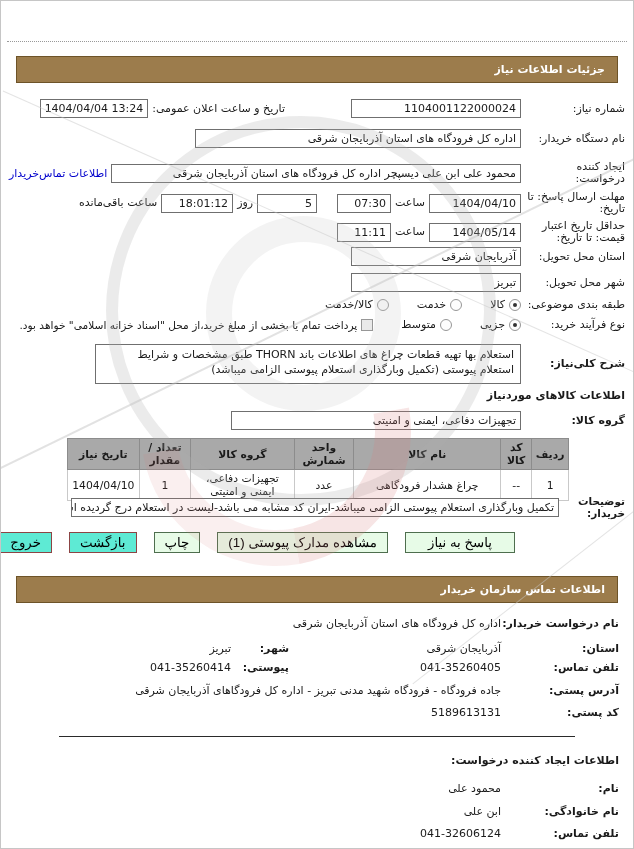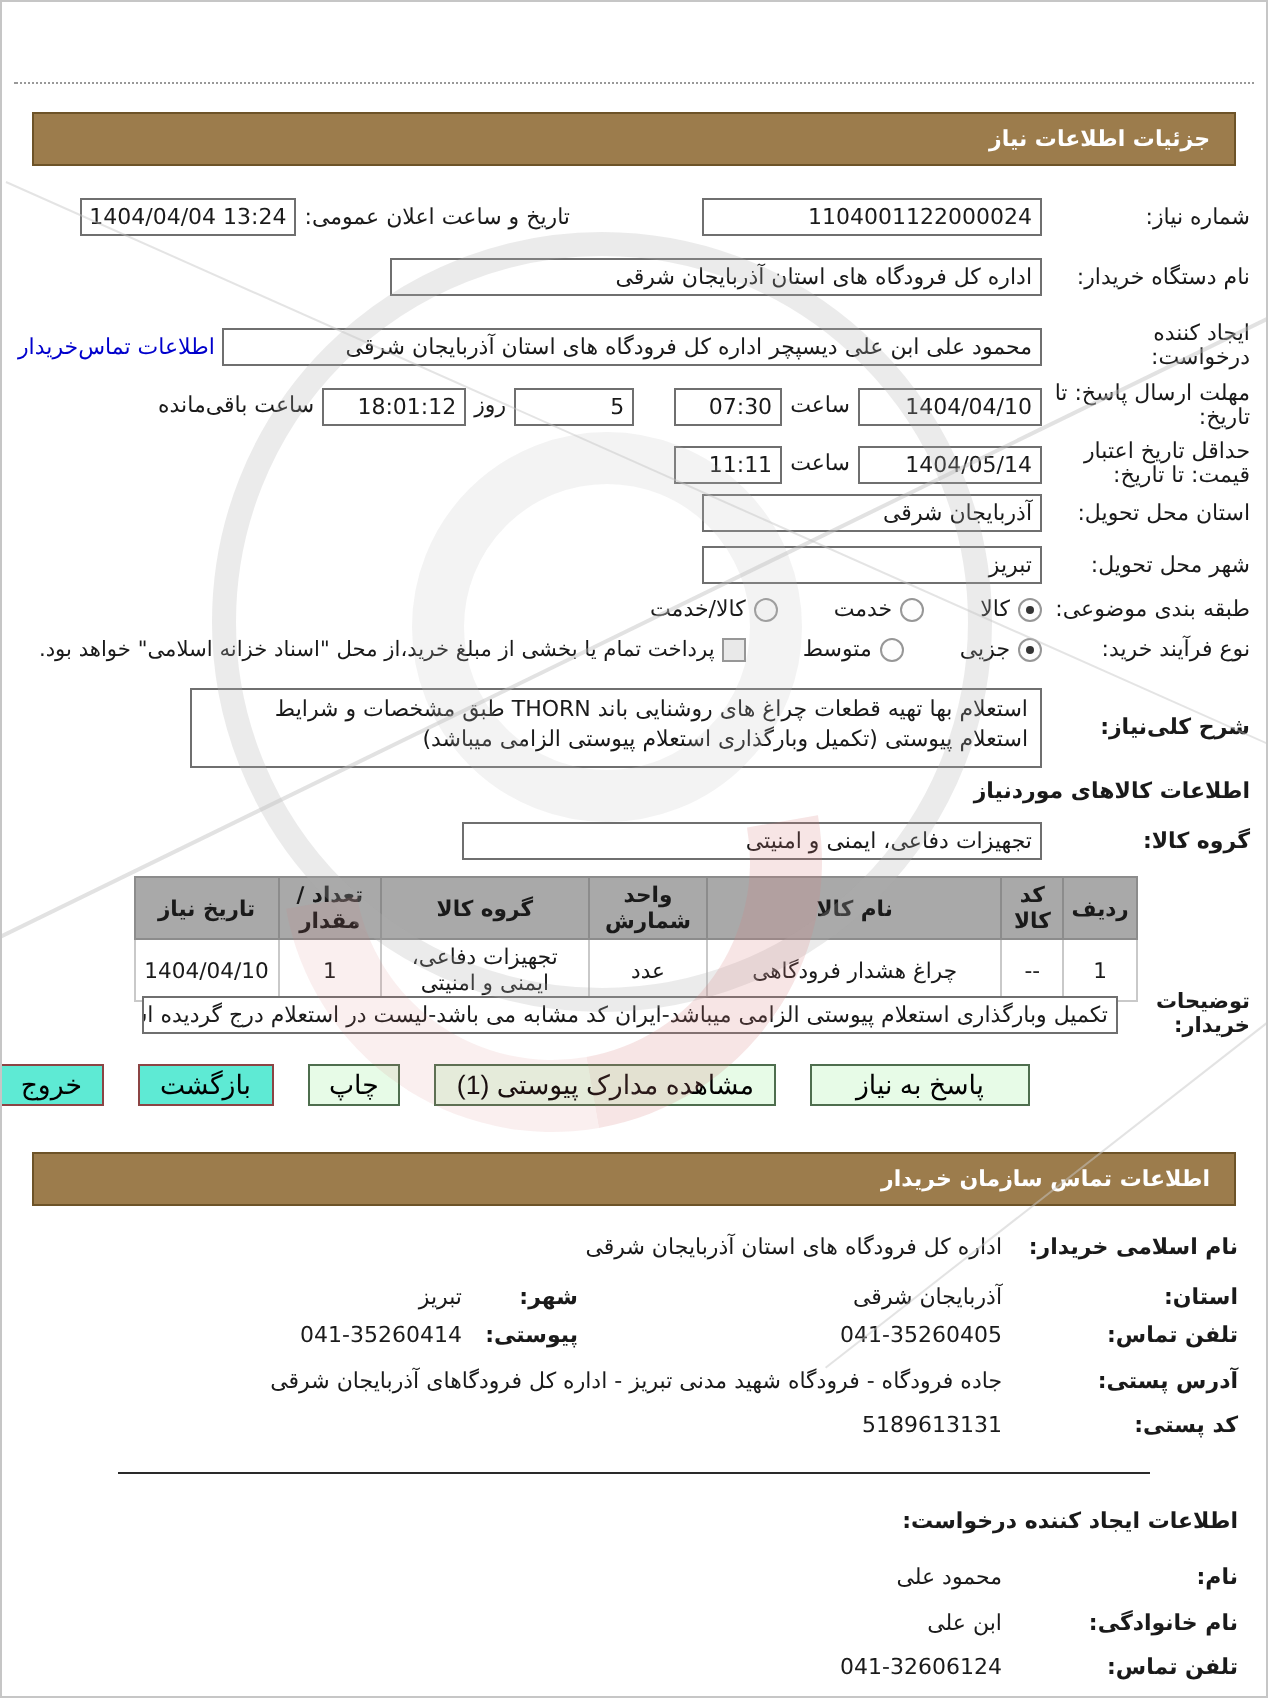--- a/index.html
+++ b/index.html
@@ -204,21 +204,21 @@
       <span>متوسط</span>
     </span>
     <span class="opt" style="margin-left:0;">
       <span class="checkbox"></span>
       <span class="chk-text">پرداخت تمام یا بخشی از مبلغ خرید،از محل "اسناد خزانه اسلامی" خواهد بود.</span>
     </span>
   </div>
 
   <div class="row rdesc">
     <span class="lbl w100 b">شرح کلی‌نیاز:</span>
-    <span class="box descbox"><span>استعلام بها تهیه قطعات چراغ های  روشنایی باند THORN  طبق  مشخصات و شرایط استعلام  پیوستی (تکمیل وبارگذاری استعلام پیوستی الزامی میباشد)</span></span>
+    <span class="box descbox"><span>استعلام بها تهیه قطعات چراغ های  اطلاعات باند THORN  طبق  مشخصات و شرایط استعلام  پیوستی (تکمیل وبارگذاری استعلام پیوستی الزامی میباشد)</span></span>
   </div>
 
   <div class="row rhead">
     <span class="lbl b">اطلاعات کالاهای موردنیاز</span>
   </div>
 
   <div class="row rgroup">
     <span class="lbl w100 b">گروه کالا:</span>
     <span class="box" style="width:290px;">
         <span>تجهیزات دفاعی، ایمنی و امنیتی</span>
@@ -263,21 +263,21 @@
     <button class="btn">چاپ</button>
     <button class="btn pink">بازگشت</button>
     <button class="btn pink">خروج</button>
   </div>
 
   <div class="bar bar-2">
     <span>اطلاعات تماس سازمان خریدار</span>
   </div>
 
   <div class="crow c-org">
-    <span class="clbl">نام اسلامی خریدار:</span>
+    <span class="clbl">نام درخواست خریدار:</span>
     <span class="cval" style="width:auto;">اداره کل فرودگاه های استان آذربایجان شرقی</span>
   </div>
 
   <div class="crow c-prov">
     <span class="clbl">استان:</span>
     <span class="cval">آذربایجان شرقی</span>
     <span class="clbl2">شهر:</span>
     <span class="cval2">تبریز</span>
   </div>
 

